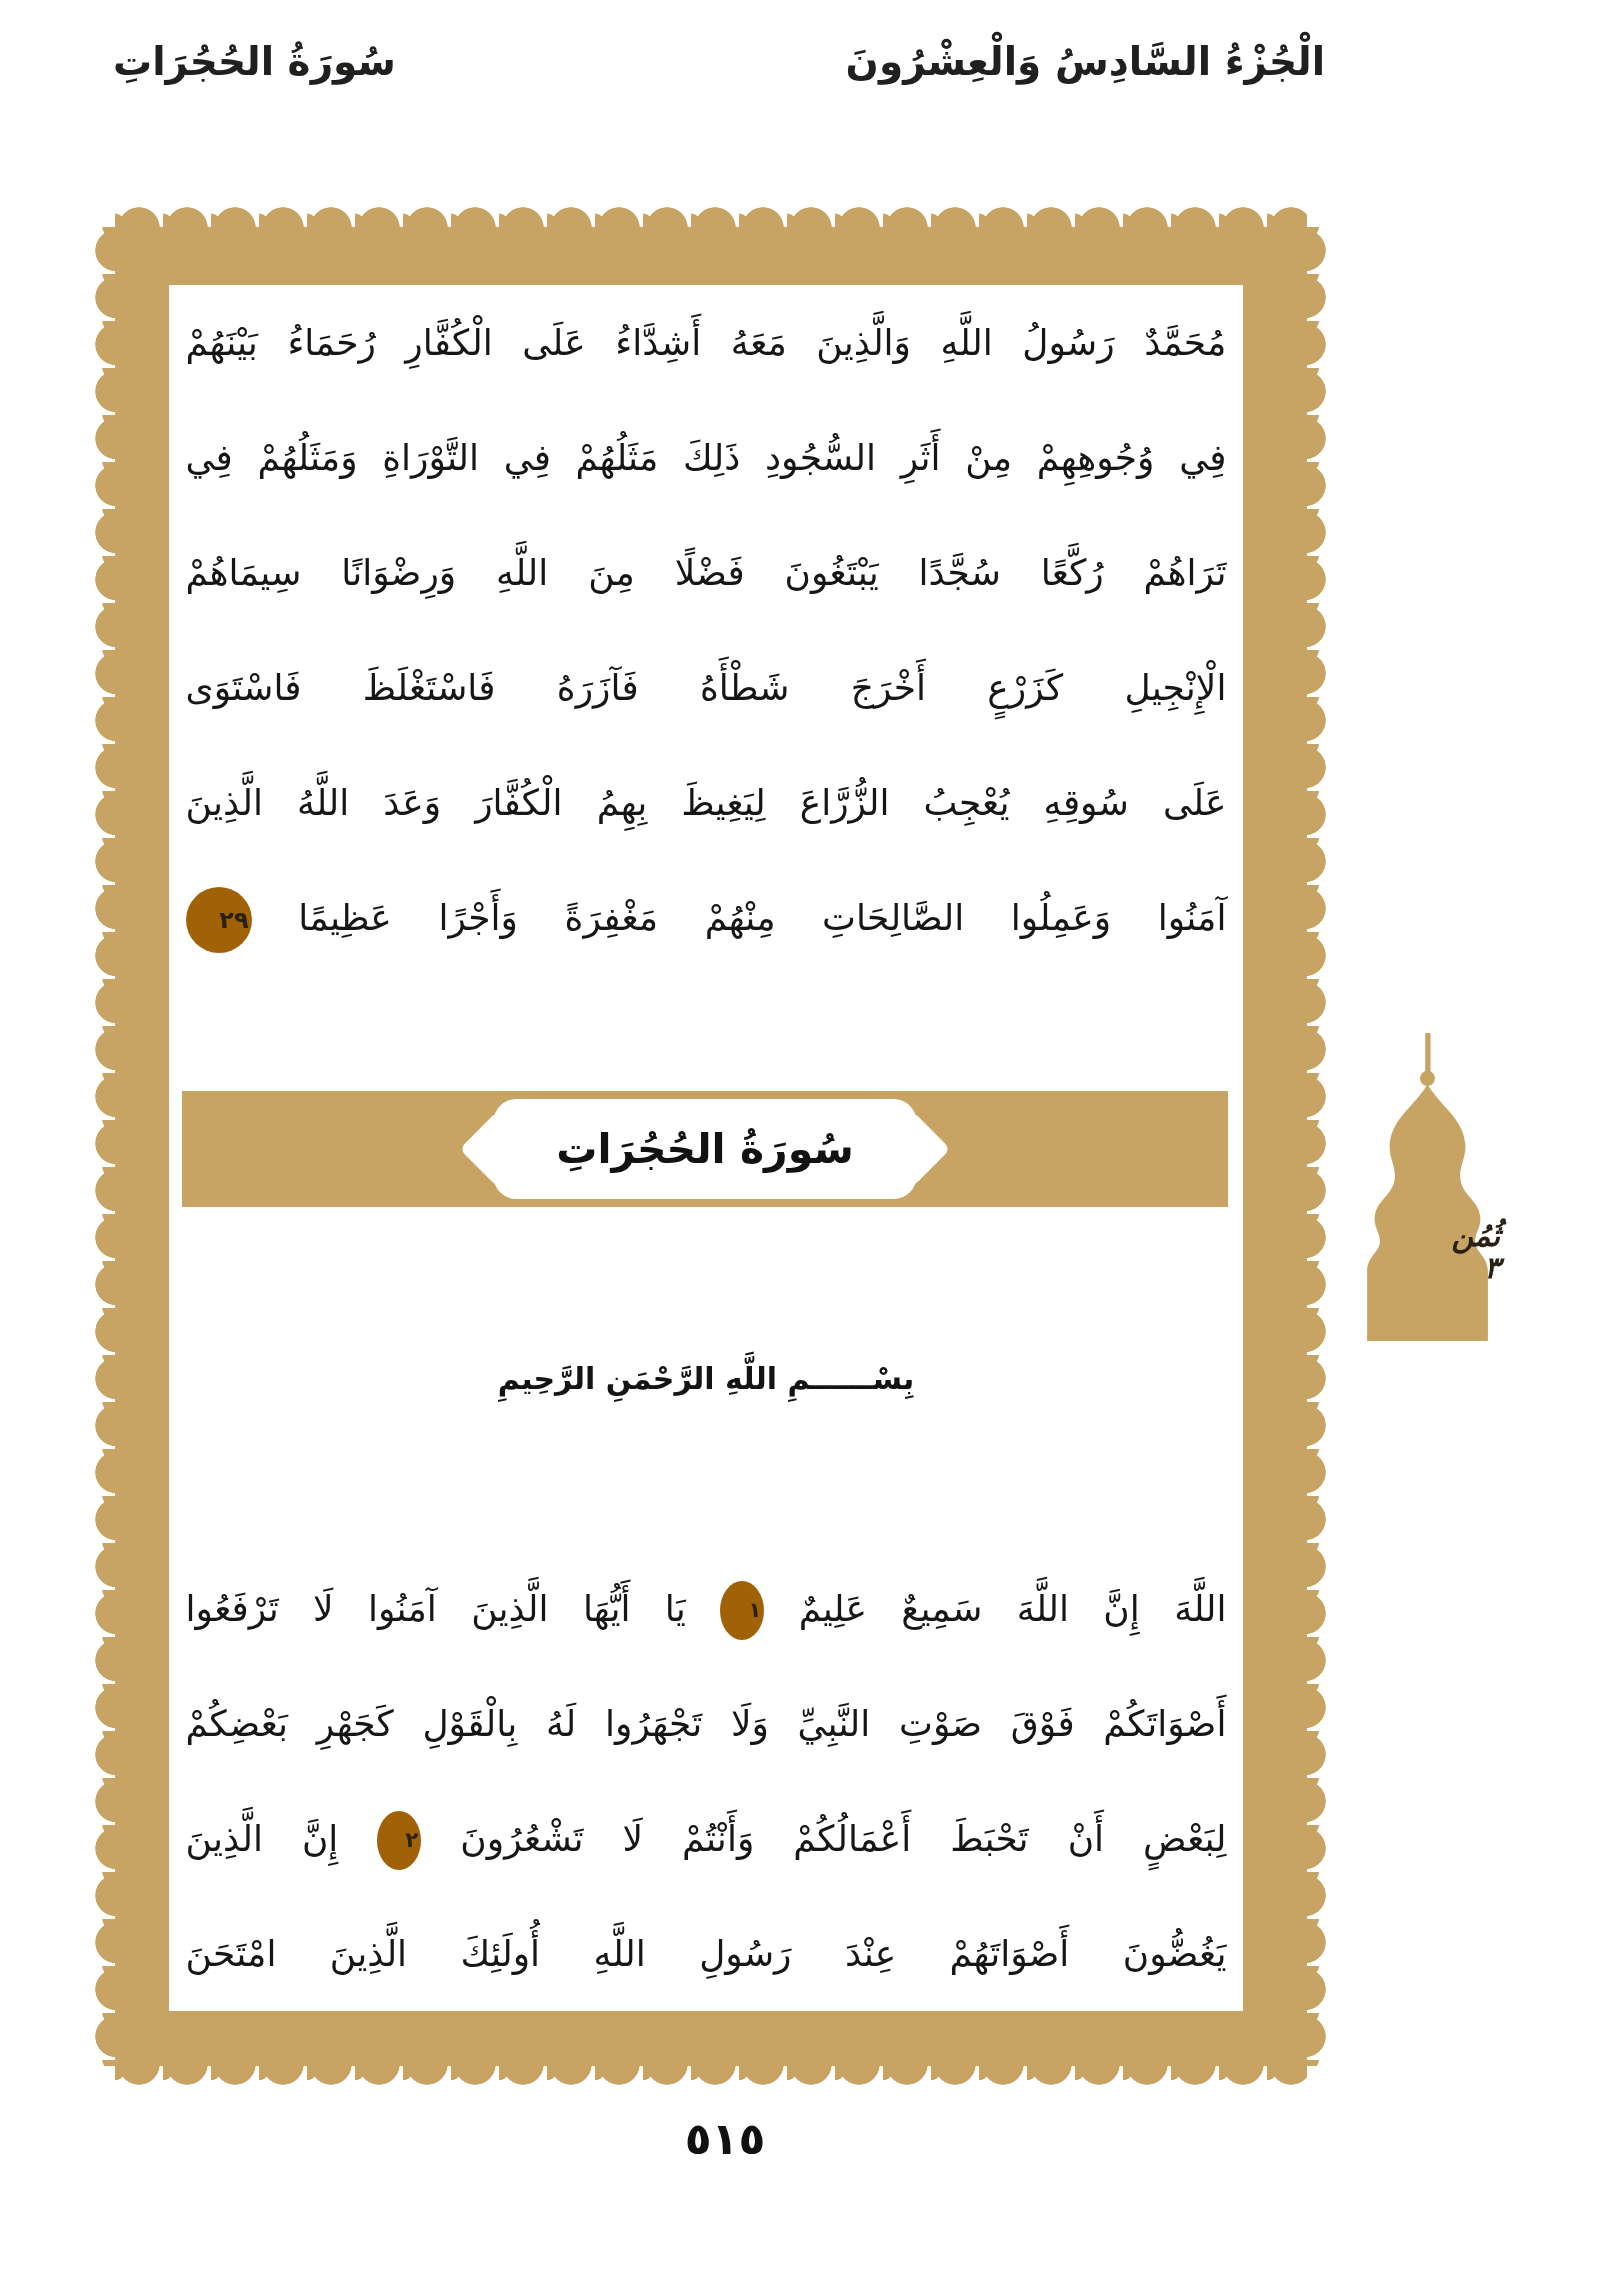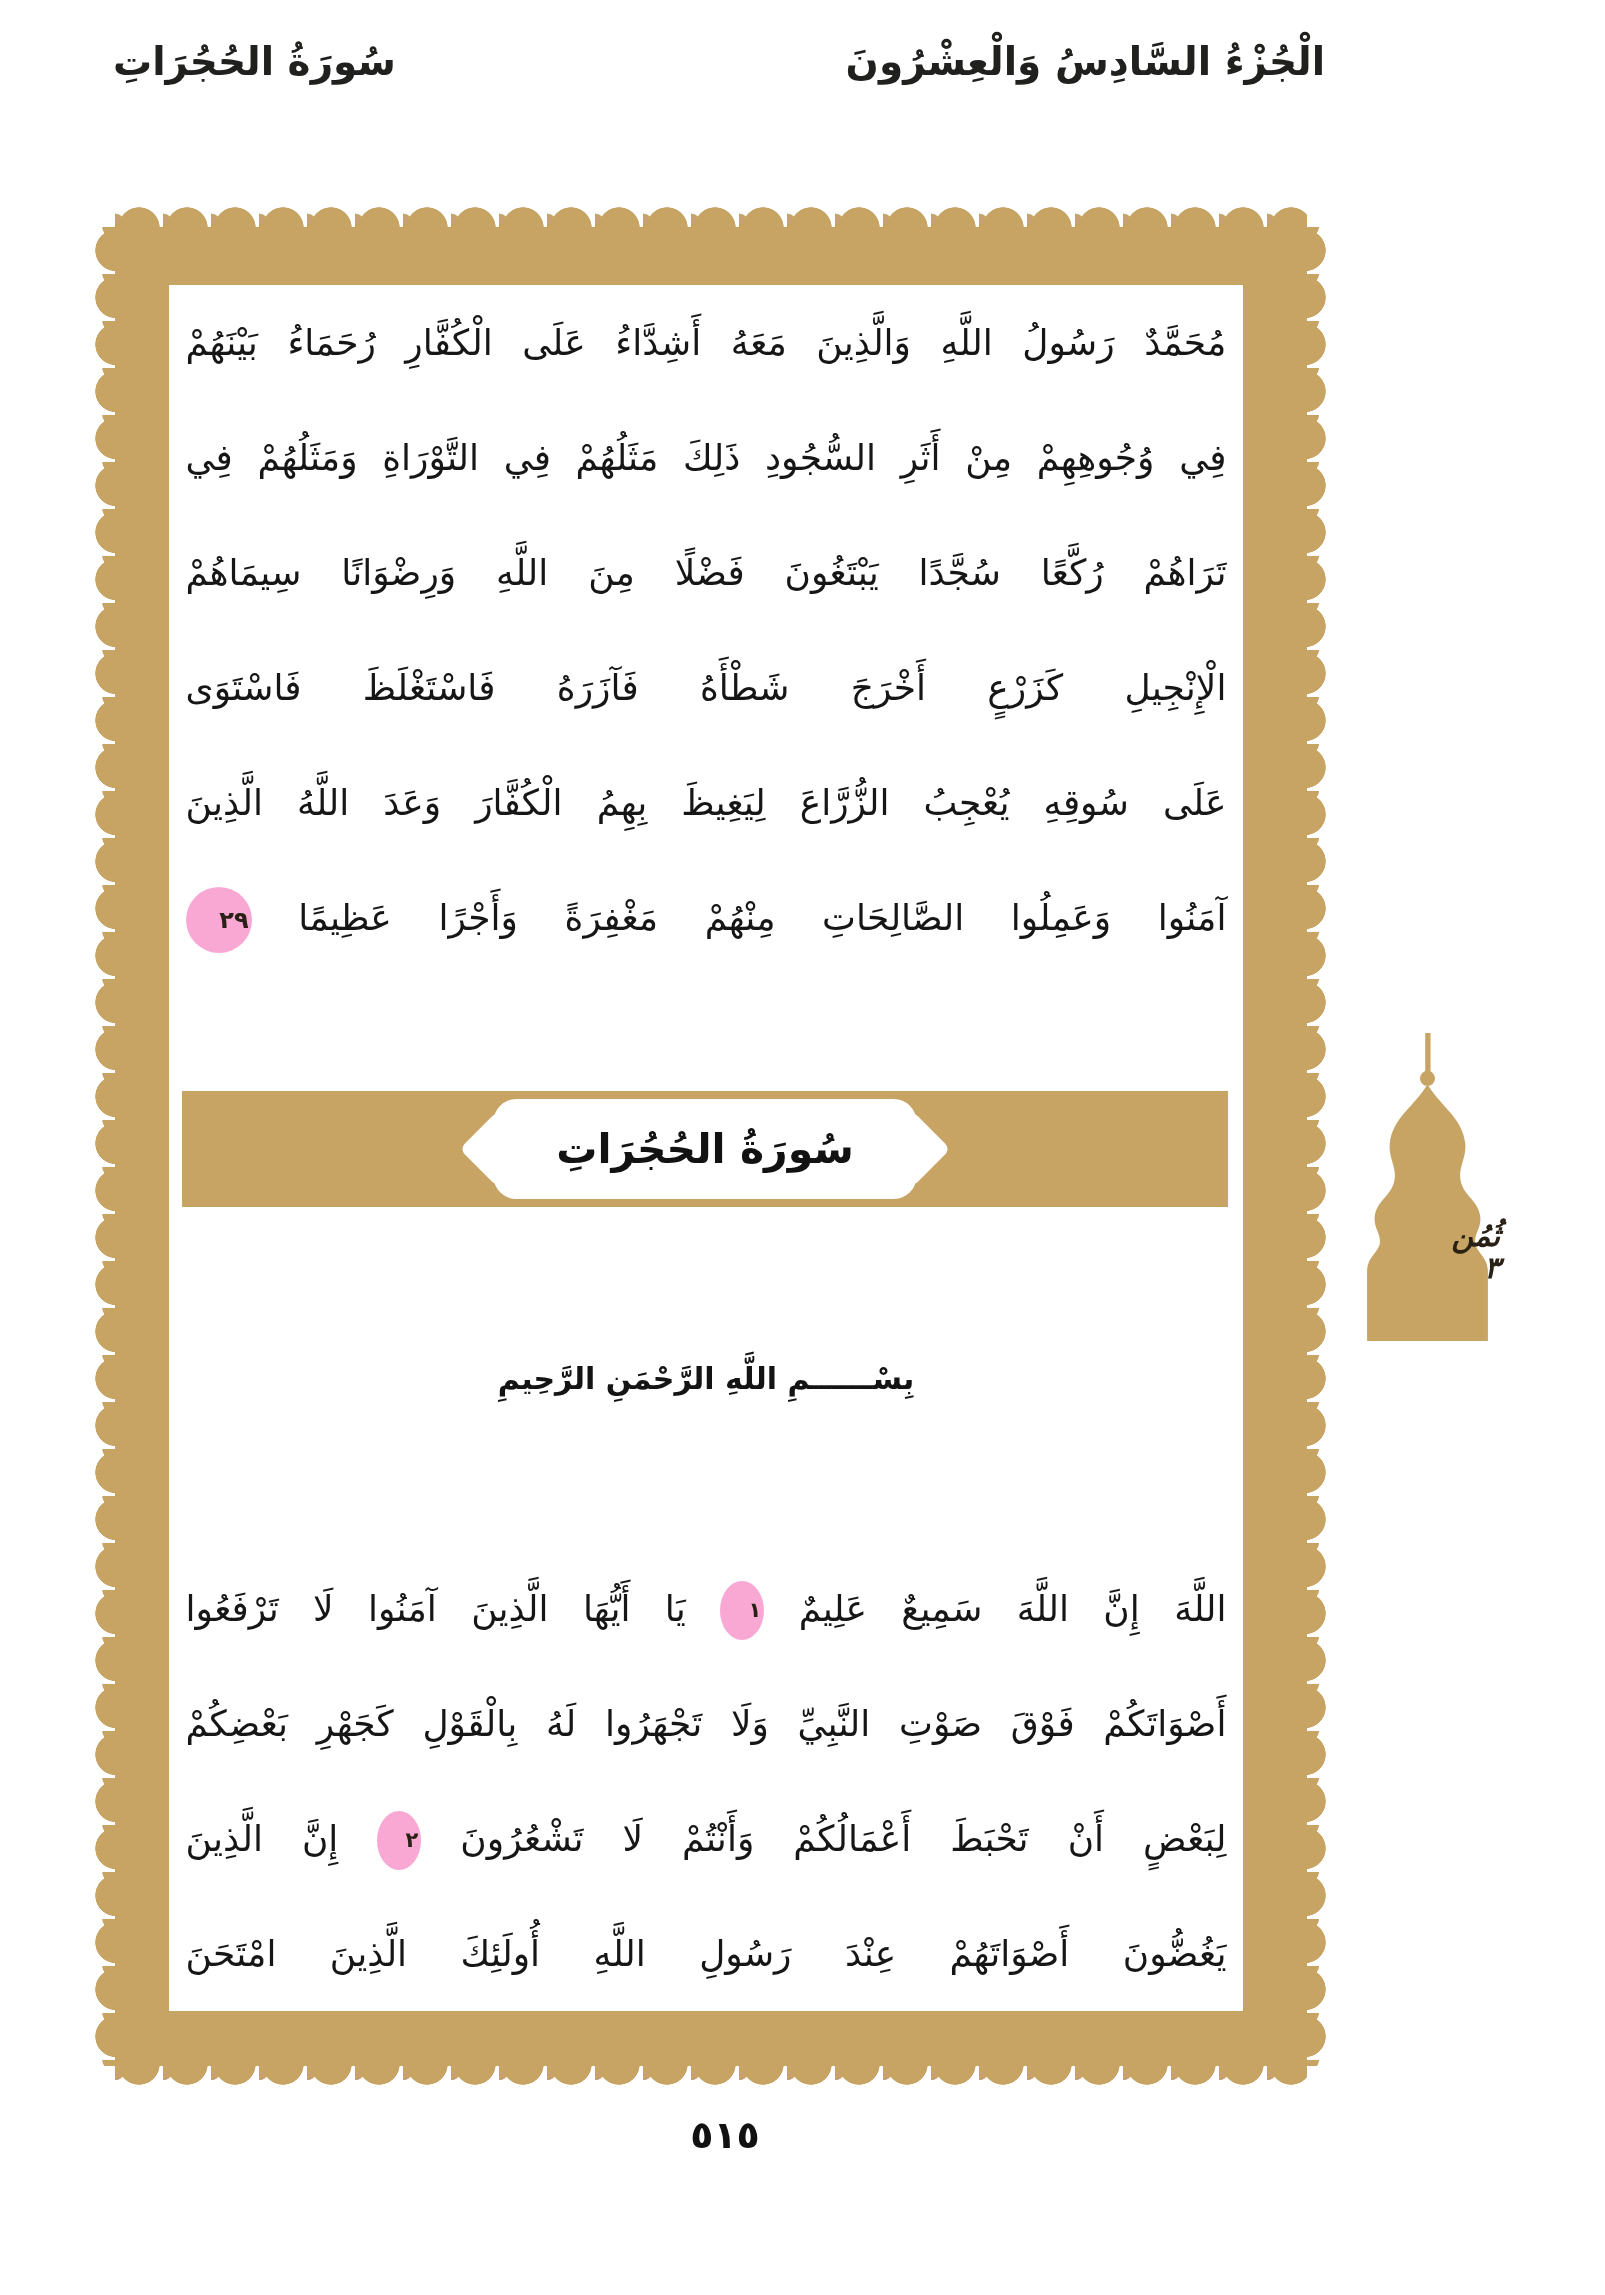--- a/index.html
+++ b/index.html
@@ -52,21 +52,21 @@
   .panel{
     position:absolute;left:54px;top:58px;width:1074px;height:1726px;
     background:#ffffff;display:flex;flex-direction:column;justify-content:space-between;
   }
   .qline{
     height:115px;line-height:115px;font-size:36px;padding:0 16.6px;
     direction:rtl;text-align:justify;text-align-last:justify;
     white-space:nowrap;color:#161616;
   }
   .aya{
-    display:inline-block;background:#f9a8d4;color:#2a2116;text-align:right;
+    display:inline-block;background:#a16207;color:#2a2116;text-align:right;
     font-weight:700;vertical-align:middle;
   }
   .aya-sm{min-width:38px;height:59px;line-height:59px;border-radius:50%;font-size:21px;padding:0 3px;}
   .aya-lg{min-width:60px;height:66px;line-height:66px;border-radius:50%;font-size:24px;padding:0 3px;}
   
   .banner{
     height:116px;background:#C7A464;margin:0 15px 0 13px;position:relative;
   }
   .cartouche{
     position:absolute;left:50%;top:50%;transform:translate(-50%,-50%);
@@ -92,21 +92,21 @@
   .hizb svg{position:absolute;inset:0;}
   .hizb .hizb-text{
     position:absolute;left:0;right:0;top:187px;text-align:right;
     color:#2a2116;font-weight:700;line-height:1.05;font-style:italic;
   }
   .hizb .hizb-label{font-size:30px;display:block;}
   .hizb .hizb-num{font-size:30px;display:block;}
   
   .page-number{
     position:absolute;left:151px;top:2113px;width:1148px;text-align:center;
-    font-size:38px;font-weight:700;color:#111;
+    font-size:44px;font-weight:700;color:#111;
   }
 </style>
 </head>
 <body>
 
 <div class="running-head rh-left">سُورَةُ الحُجُرَاتِ</div>
 <div class="running-head rh-right">الْجُزْءُ السَّادِسُ وَالْعِشْرُونَ</div>
 
 <div class="edge edge-top"></div>
 <div class="edge edge-bottom"></div>

